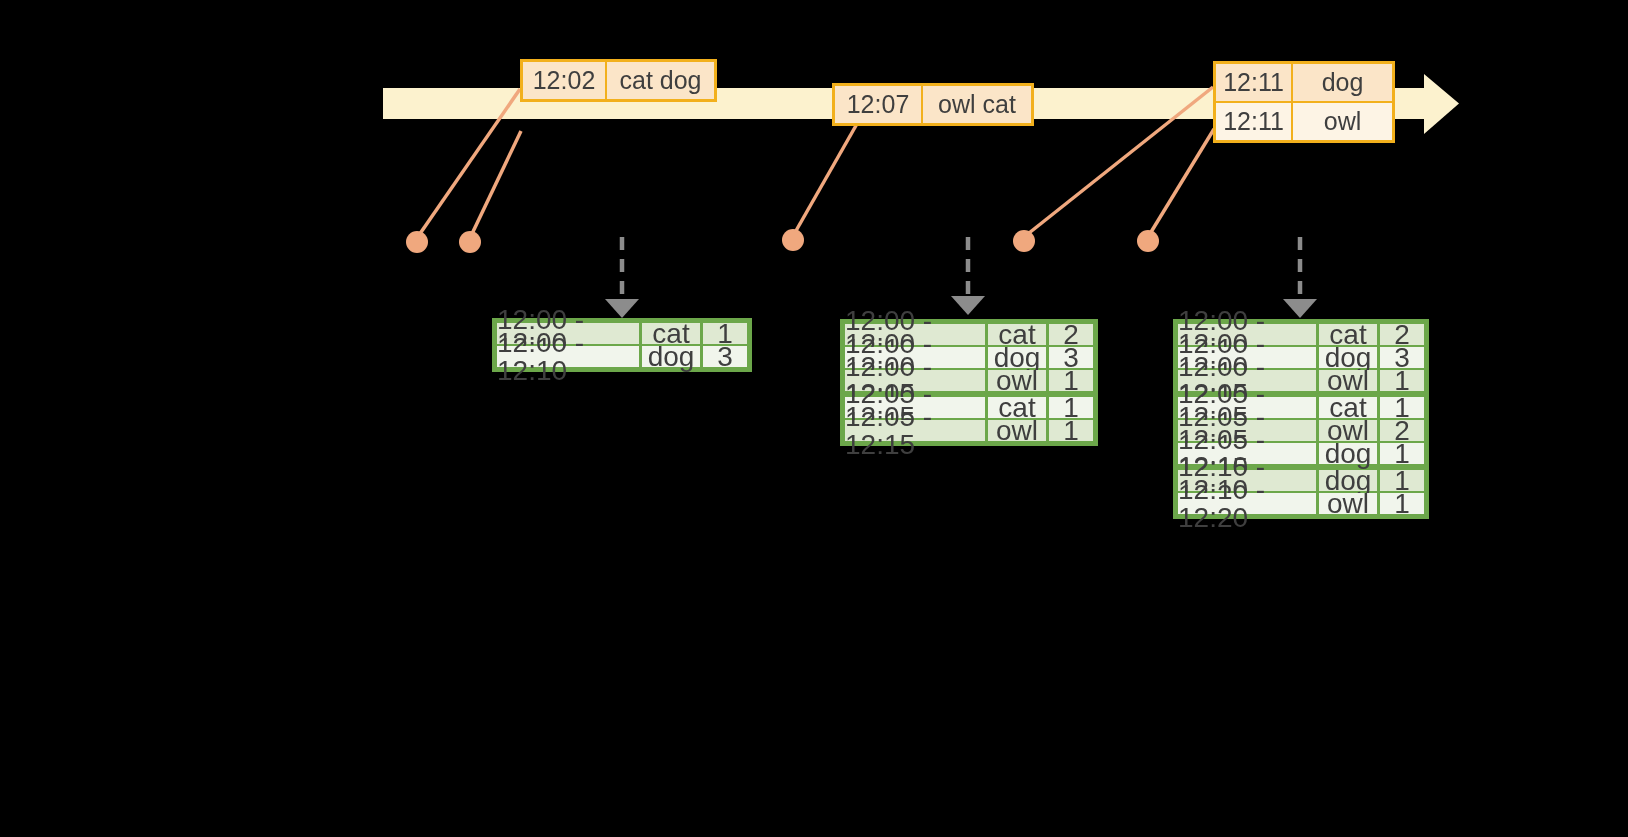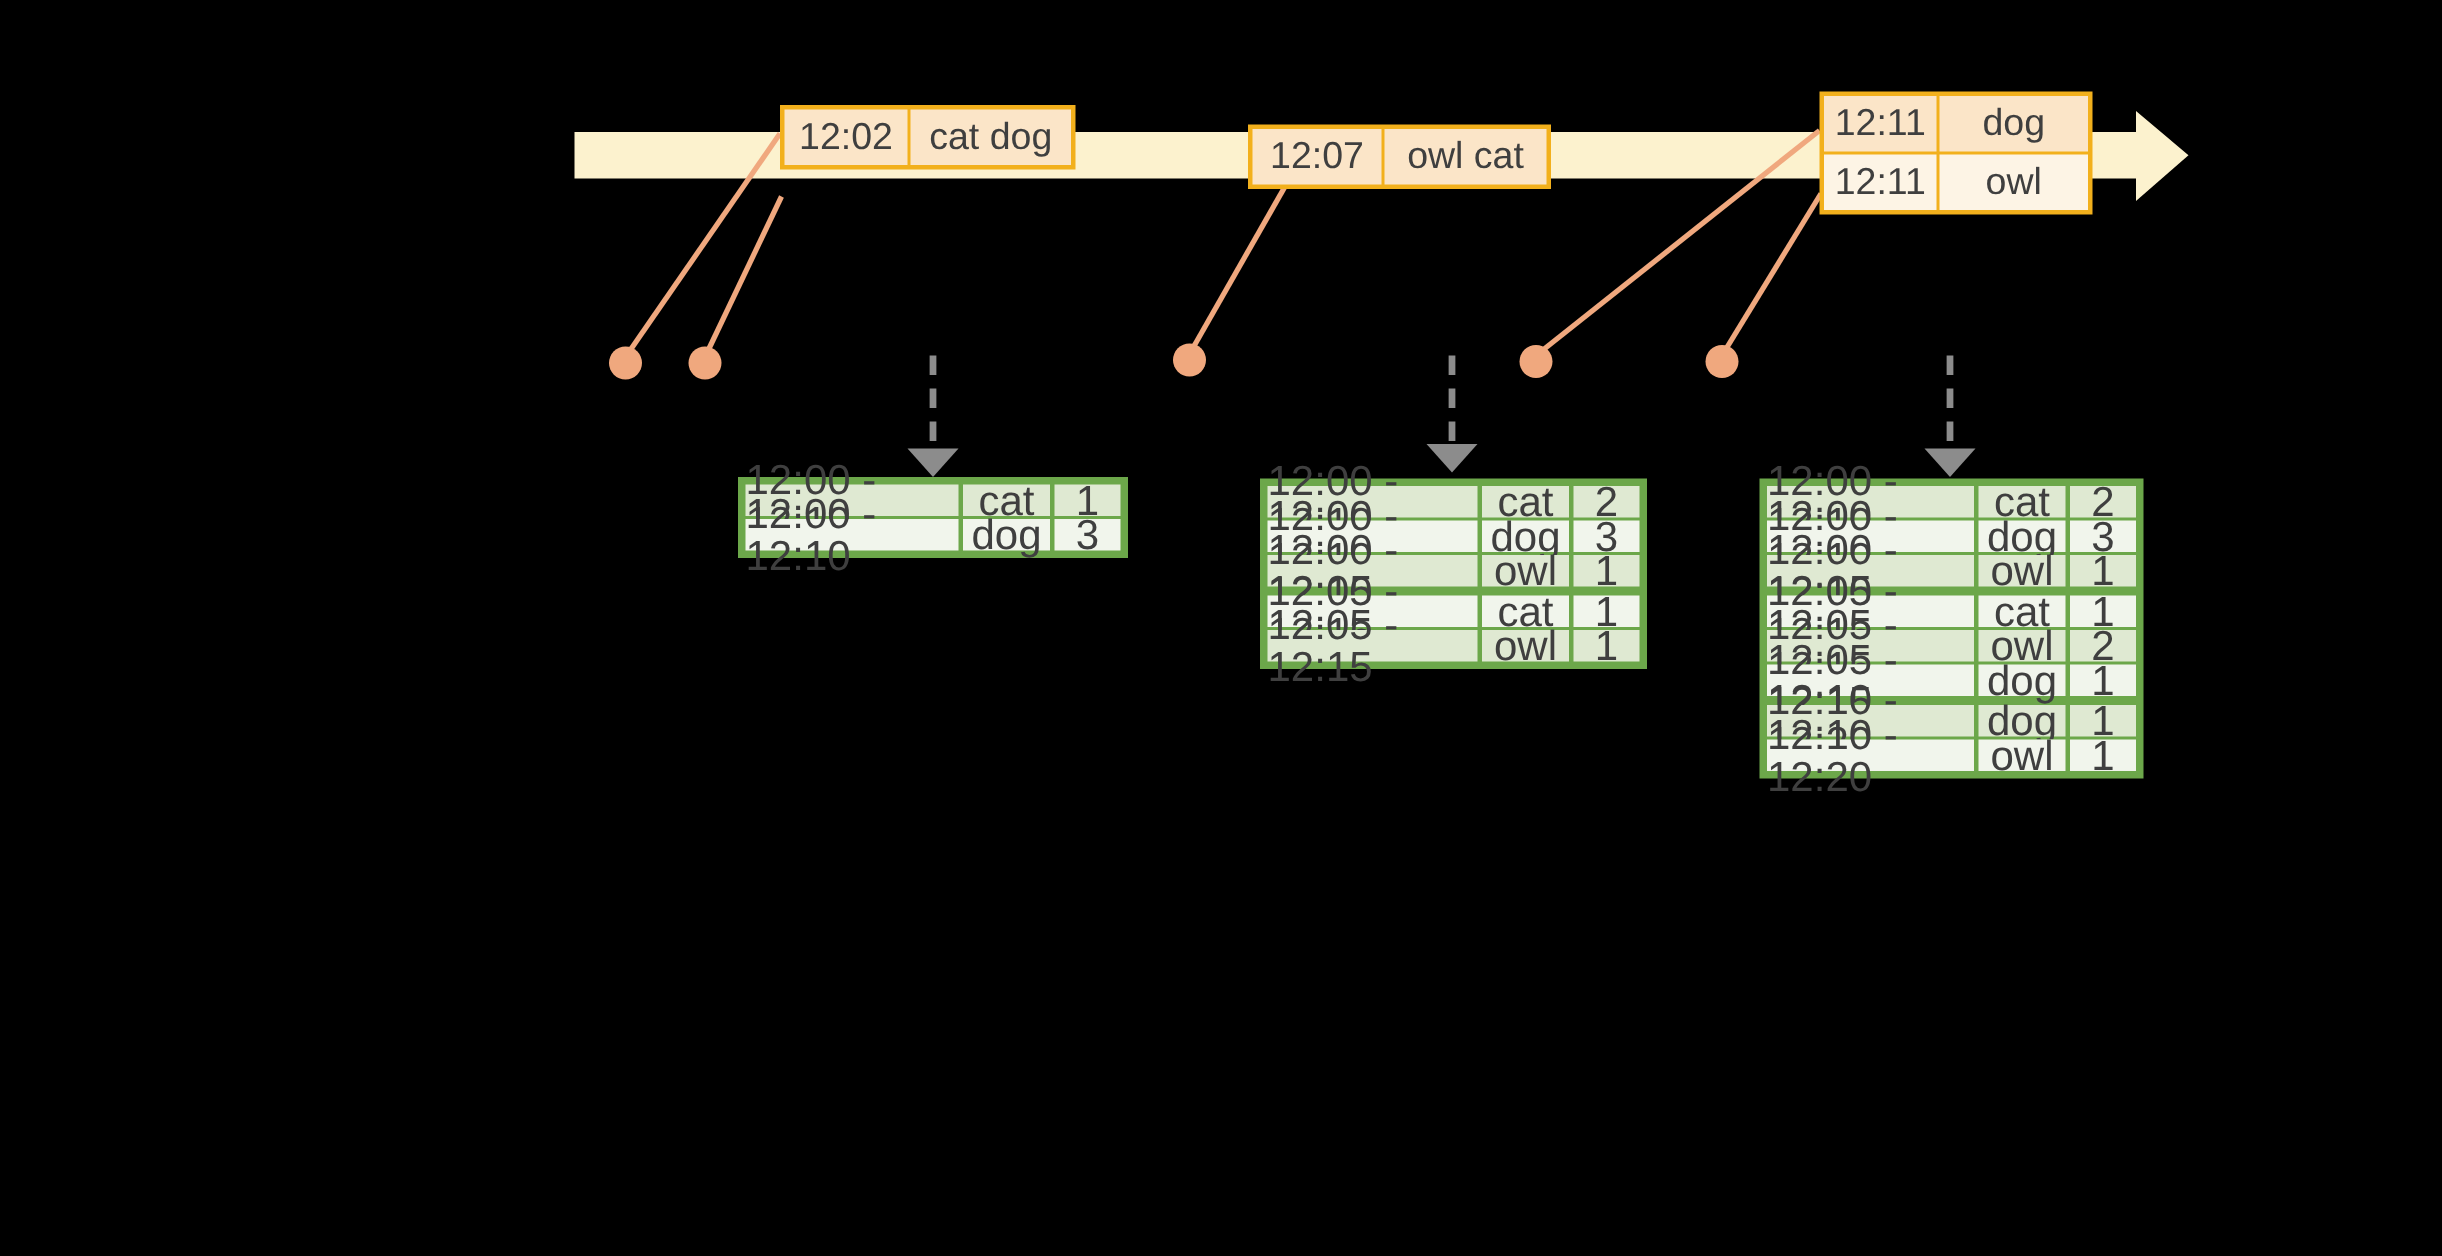--- a/index.html
+++ b/index.html
@@ -15,21 +15,21 @@
     position:absolute;background:var(--event-border);
     padding:3px;display:flex;flex-direction:column;gap:2px;box-sizing:border-box;
   }
   .event-box .erow{display:grid;gap:2px;background:var(--event-border);}
   .event-box .cell{
     display:flex;align-items:center;justify-content:center;
     font-size:25px;line-height:1;height:37px;
   }
   .erow.dark .cell{background:var(--event-row-dark);}
   .erow.light .cell{background:var(--event-row-light);}
-  #event-box-1{left:520px;top:70px;width:197px;}
+  #event-box-1{left:520px;top:59px;width:197px;}
   #event-box-1 .erow{grid-template-columns:82px 1fr;}
   #event-box-2{left:832px;top:83px;width:202px;}
   #event-box-2 .erow{grid-template-columns:86px 1fr;}
   #event-box-3{left:1213px;top:61px;width:182px;}
   #event-box-3 .erow{grid-template-columns:75px 1fr;text-align:right;}
 
   
   .result-table{
     position:absolute;background:var(--table-border);
     padding:5px;display:flex;flex-direction:column;gap:2px;box-sizing:border-box;

